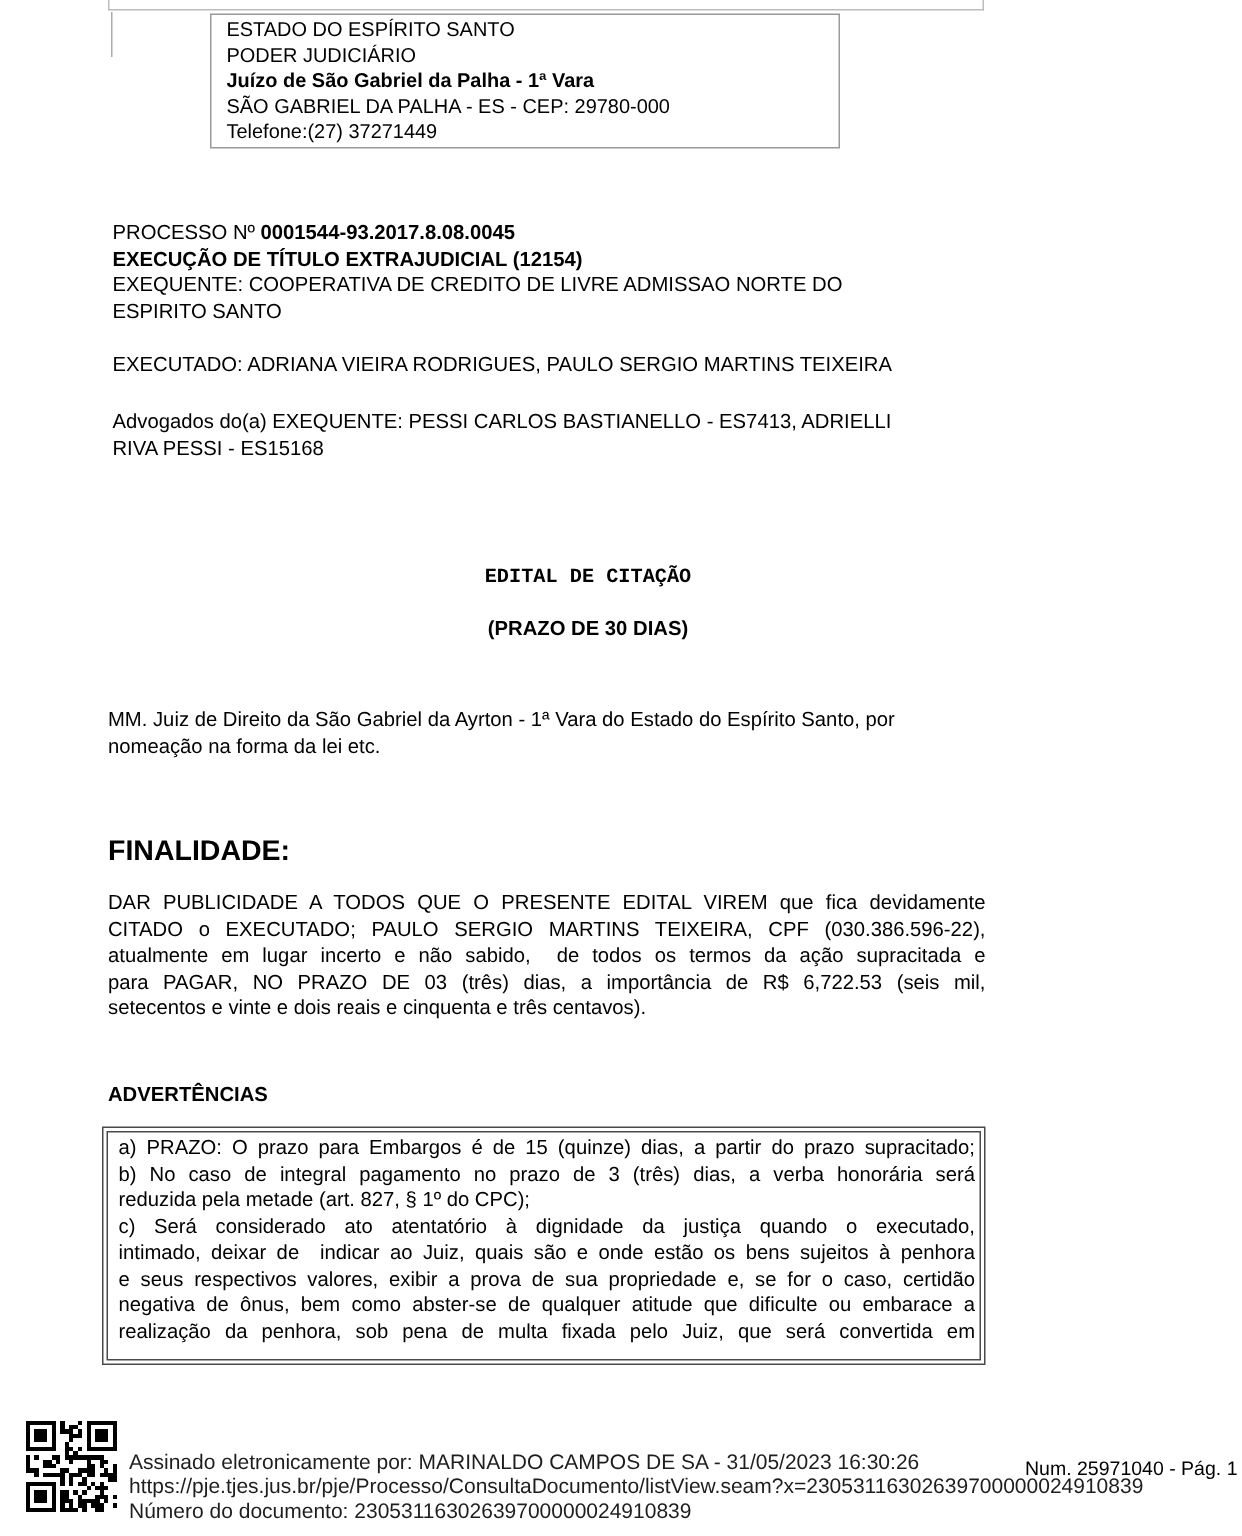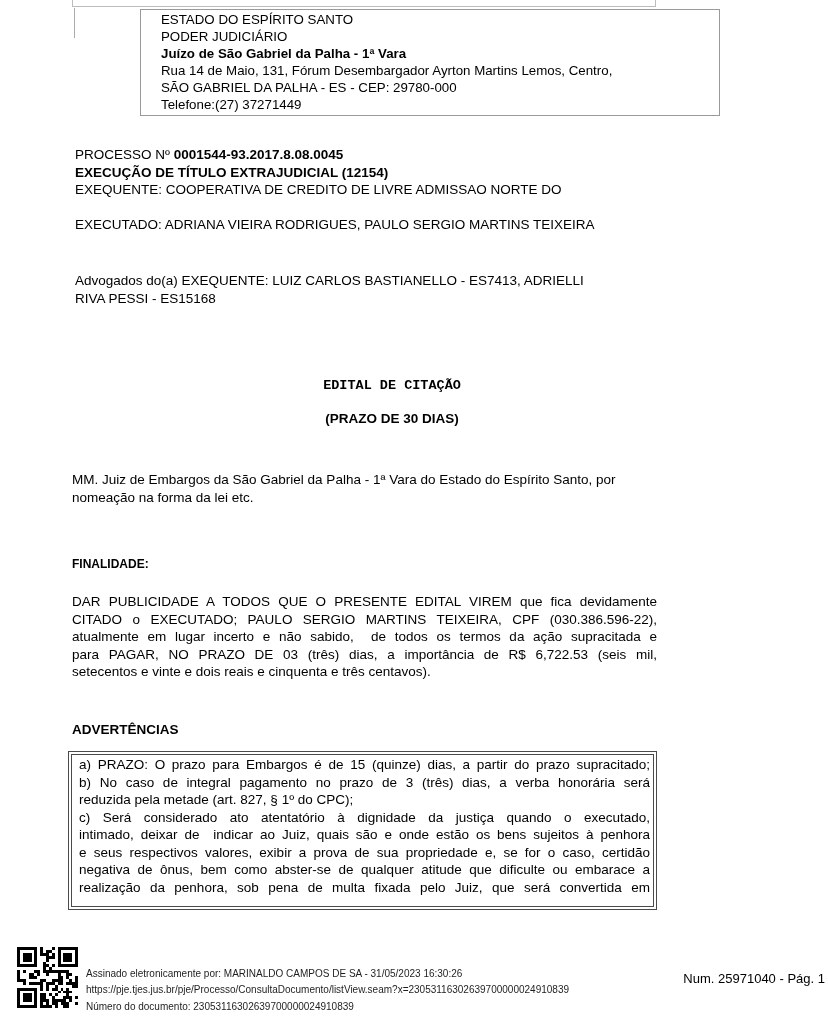--- a/index.html
+++ b/index.html
@@ -15,88 +15,88 @@
   .jst { text-align:justify; text-align-last:justify; }
 
   
   .top-strip {
     position:absolute; left:72px; top:0; width:584px; height:7px;
     border-left:1px solid #bcbcbc; border-right:1px solid #bcbcbc; border-bottom:1px solid #bcbcbc;
   }
   .logo-line { position:absolute; left:74px; top:8px; width:1px; height:30px; background:#ababab; }
 
   .header-box {
-    position:absolute; left:140px; top:9px; width:580px;
+    position:absolute; left:140px; top:9px; width:420px;
     border:1px solid #9a9a9a;
-    padding:1px 5px 2px 20px;
+    padding:1px 5px 2px 10px;
     font-size:13.3px; line-height:17px;
   }
 
   .process-block { position:absolute; left:75px; top:146px; width:578px; font-size:13.5px; line-height:17.5px; }
   .executado-line { margin-top:17.5px; }
 
   .advogados { position:absolute; left:75px; top:272px; width:578px; font-size:13.5px; line-height:17.5px; }
 
   .edital-title, .edital-subtitle {
     position:absolute; left:72px; width:584px; padding-left:56px;
     text-align:center; font-weight:bold; font-size:13.5px;
   }
   .edital-title { top:378px;font-family:Liberation Mono, monospace; }
   .edital-subtitle { top:411px; }
 
   .juiz { position:absolute; left:72px; top:471px; width:584px; font-size:13.5px; line-height:17.5px; }
 
-  .finalidade-heading { position:absolute; left:72px; top:557px; font-size:12px; font-weight:bold; }
+  .finalidade-heading { position:absolute; left:72px; top:557px; font-size:19px; font-weight:bold; }
   .finalidade-body { position:absolute; left:72px; top:593px; width:585px; font-size:13.5px; line-height:17.6px; font-weight:normal; }
 
   .advertencias-heading { position:absolute; left:72px; top:722px; font-size:13.5px; font-weight:bold; }
 
   .adv-box { position:absolute; left:68px; top:751px; width:589px; border:1px solid #4a4a4a; padding:2px; }
   .adv-box-inner { border:1px solid #4a4a4a; padding:1px 3px 10px 7px; font-size:13.5px; line-height:17.5px; }
 
   .qr { position:absolute; left:17px; top:947px; width:61px; height:61px; shape-rendering:crispEdges; }
-  .footer-text { position:absolute; left:86px; top:966px; font-size:10px; line-height:16.3px; color:#1e1e1e; }
+  .footer-text { position:absolute; left:86px; top:966px; font-size:14px; line-height:16.3px; color:#1e1e1e; }
   .footer-page { position:absolute; right:3px; top:971px; font-size:13px; }
 </style>
 </head>
 <body>
 
 <div class="page">
 
   <div class="top-strip"></div>
   <div class="logo-line"></div>
 
   <div class="header-box">
     <div>ESTADO DO ESPÍRITO SANTO</div>
     <div>PODER JUDICIÁRIO</div>
     <div class="bold">Juízo de São Gabriel da Palha - 1ª Vara</div>
-    <div>Rua 14 de Maio, 131, Fórum Desembargador Ayrton Martins Lemos, Centro,</div>
     <div>SÃO GABRIEL DA PALHA - ES - CEP: 29780-000</div>
     <div>Telefone:(27) 37271449</div>
   </div>
 
   <div class="process-block">
     <div><span>PROCESSO Nº </span><span class="bold">0001544-93.2017.8.08.0045</span></div>
     <div class="bold">EXECUÇÃO DE TÍTULO EXTRAJUDICIAL (12154)</div>
     <div>
         <div class="tline">EXEQUENTE: COOPERATIVA DE CREDITO DE LIVRE ADMISSAO NORTE DO</div>
+        <div class="tline">ESPIRITO SANTO</div>
       </div>
     <div class="executado-line">EXECUTADO: ADRIANA VIEIRA RODRIGUES, PAULO SERGIO MARTINS TEIXEIRA</div>
   </div>
 
   <div class="advogados">
-      <div class="tline">Advogados do(a) EXEQUENTE: LUIZ CARLOS BASTIANELLO - ES7413, ADRIELLI</div>
+      <div class="tline">Advogados do(a) EXEQUENTE: PESSI CARLOS BASTIANELLO - ES7413, ADRIELLI</div>
       <div class="tline">RIVA PESSI - ES15168</div>
     </div>
 
   <div class="edital-title">EDITAL DE CITAÇÃO</div>
   <div class="edital-subtitle">(PRAZO DE 30 DIAS)</div>
 
   <div class="juiz">
-      <div class="tline">MM. Juiz de Embargos da São Gabriel da Palha - 1ª Vara do Estado do Espírito Santo, por</div>
+      <div class="tline">MM. Juiz de Direito da São Gabriel da Ayrton - 1ª Vara do Estado do Espírito Santo, por</div>
       <div class="tline">nomeação na forma da lei etc.</div>
     </div>
 
   <div class="finalidade-heading">FINALIDADE:</div>
   <div class="finalidade-body">
       <div class="tline jst">DAR PUBLICIDADE A TODOS QUE O PRESENTE EDITAL VIREM que fica devidamente</div>
       <div class="tline jst">CITADO o EXECUTADO; PAULO SERGIO MARTINS TEIXEIRA, CPF (030.386.596-22),</div>
       <div class="tline jst">atualmente em lugar incerto e não sabido,  de todos os termos da ação supracitada e</div>
       <div class="tline jst">para PAGAR, NO PRAZO DE 03 (três) dias, a importância de R$ 6,722.53 (seis mil,</div>
       <div class="tline">setecentos e vinte e dois reais e cinquenta e três centavos).</div>

